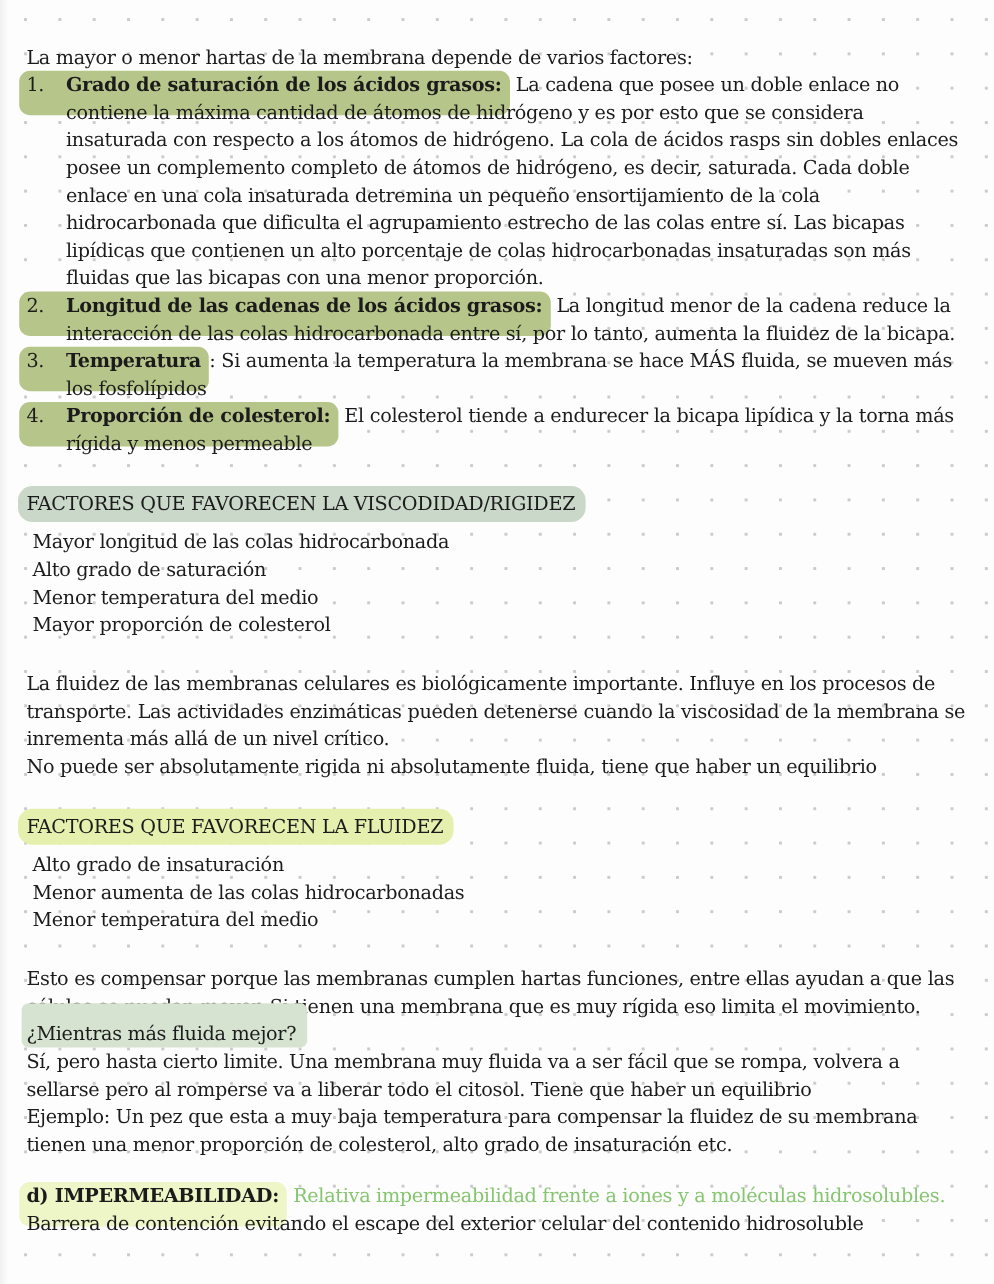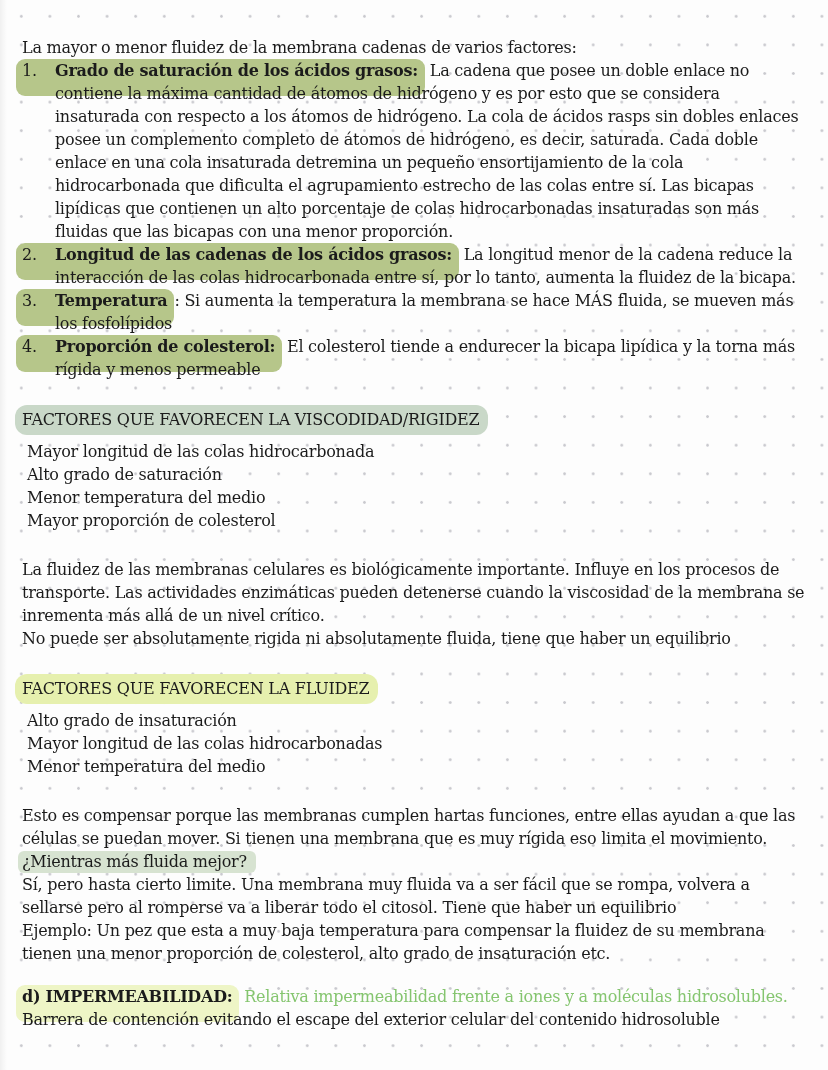--- a/index.html
+++ b/index.html
@@ -55,34 +55,34 @@
   }
   .pill-sage{background:var(--hl-sage);}
   .pill-lime{background:var(--hl-lime);}
   .sublist{margin-top:2px;}
   .sublist .para{padding-left:5px;}
   .block{margin-top:26px;}
   .block-tight{margin-top:20px;}
   .hl-inline{
     background:var(--hl-pale-sage);
     border-radius:6px;
-    padding:1px 9px 2px 4px;
+    padding:16px 9px 2px 4px;
     margin-left:-4px;
     margin-top:48px;
   }
   .green{color:var(--green-text);}
 </style>
 </head>
 <body>
 
 <div class="edge-shade"></div>
 
 <div class="page">
 
-  <p class="para">La mayor o menor fluidez de la membrana cadenas de varios factores:</p>
+  <p class="para">La mayor o menor hartas de la membrana depende de varios factores:</p>
 
   <div>
     <p class="para hang"><span class="hl hl-olive"><span class="num">1.</span><b class="ttl">Grado de saturación de los ácidos grasos:</b></span><span> La cadena que posee un doble enlace no contiene la máxima cantidad de átomos de hidrógeno y es por esto que se considera insaturada con respecto a los átomos de hidrógeno. La cola de ácidos rasps sin dobles enlaces posee un complemento completo de átomos de hidrógeno, es decir, saturada. Cada doble enlace en una cola insaturada detremina un pequeño ensortijamiento de la cola hidrocarbonada que dificulta el agrupamiento estrecho de las colas entre sí. Las bicapas lipídicas que contienen un alto porcentaje de colas hidrocarbonadas insaturadas son más fluidas que las bicapas con una menor proporción.</span></p>
     <p class="para hang"><span class="hl hl-olive"><span class="num">2.</span><b class="ttl">Longitud de las cadenas de los ácidos grasos:</b></span><span> La longitud menor de la cadena reduce la interacción de las colas hidrocarbonada entre sí, por lo tanto, aumenta la fluidez de la bicapa.</span></p>
     <p class="para hang"><span class="hl hl-olive"><span class="num">3.</span><b class="ttl">Temperatura</b></span><span>: Si aumenta la temperatura la membrana se hace MÁS fluida, se mueven más los fosfolípidos</span></p>
     <p class="para hang"><span class="hl hl-olive"><span class="num">4.</span><b class="ttl">Proporción de colesterol:</b></span><span> El colesterol tiende a endurecer la bicapa lipídica y la torna más rígida y menos permeable</span></p>
   </div>
 
   <p class="heading-pill pill-sage">FACTORES QUE FAVORECEN LA VISCODIDAD/RIGIDEZ</p>
   <div class="sublist">
@@ -93,21 +93,21 @@
   </div>
 
   <div class="block">
     <p class="para">La fluidez de las membranas celulares es biológicamente importante. Influye en los procesos de transporte. Las actividades enzimáticas pueden detenerse cuando la viscosidad de la membrana se inrementa más allá de un nivel crítico.</p>
     <p class="para">No puede ser absolutamente rigida ni absolutamente fluida, tiene que haber un equilibrio</p>
   </div>
 
   <p class="heading-pill pill-lime">FACTORES QUE FAVORECEN LA FLUIDEZ</p>
   <div class="sublist">
     <p class="para">Alto grado de insaturación</p>
-    <p class="para">Mayor longitud de las colas hidrocarbonadas</p>
+    <p class="para">Menor aumenta de las colas hidrocarbonadas</p>
     <p class="para">Menor temperatura del medio</p>
   </div>
 
   <div class="block">
     <p class="para">Esto es compensar porque las membranas cumplen hartas funciones, entre ellas ayudan a que las células se puedan mover. Si tienen una membrana que es muy rígida eso limita el movimiento.</p>
     <p class="para"><span class="hl-inline">¿Mientras más fluida mejor?</span></p>
     <p class="para">Sí, pero hasta cierto limite. Una membrana muy fluida va a ser fácil que se rompa, volvera a sellarse pero al romperse va a liberar todo el citosol. Tiene que haber un equilibrio</p>
     <p class="para">Ejemplo: Un pez que esta a muy baja temperatura para compensar la fluidez de su membrana tienen una menor proporción de colesterol, alto grado de insaturación etc.</p>
   </div>
 

